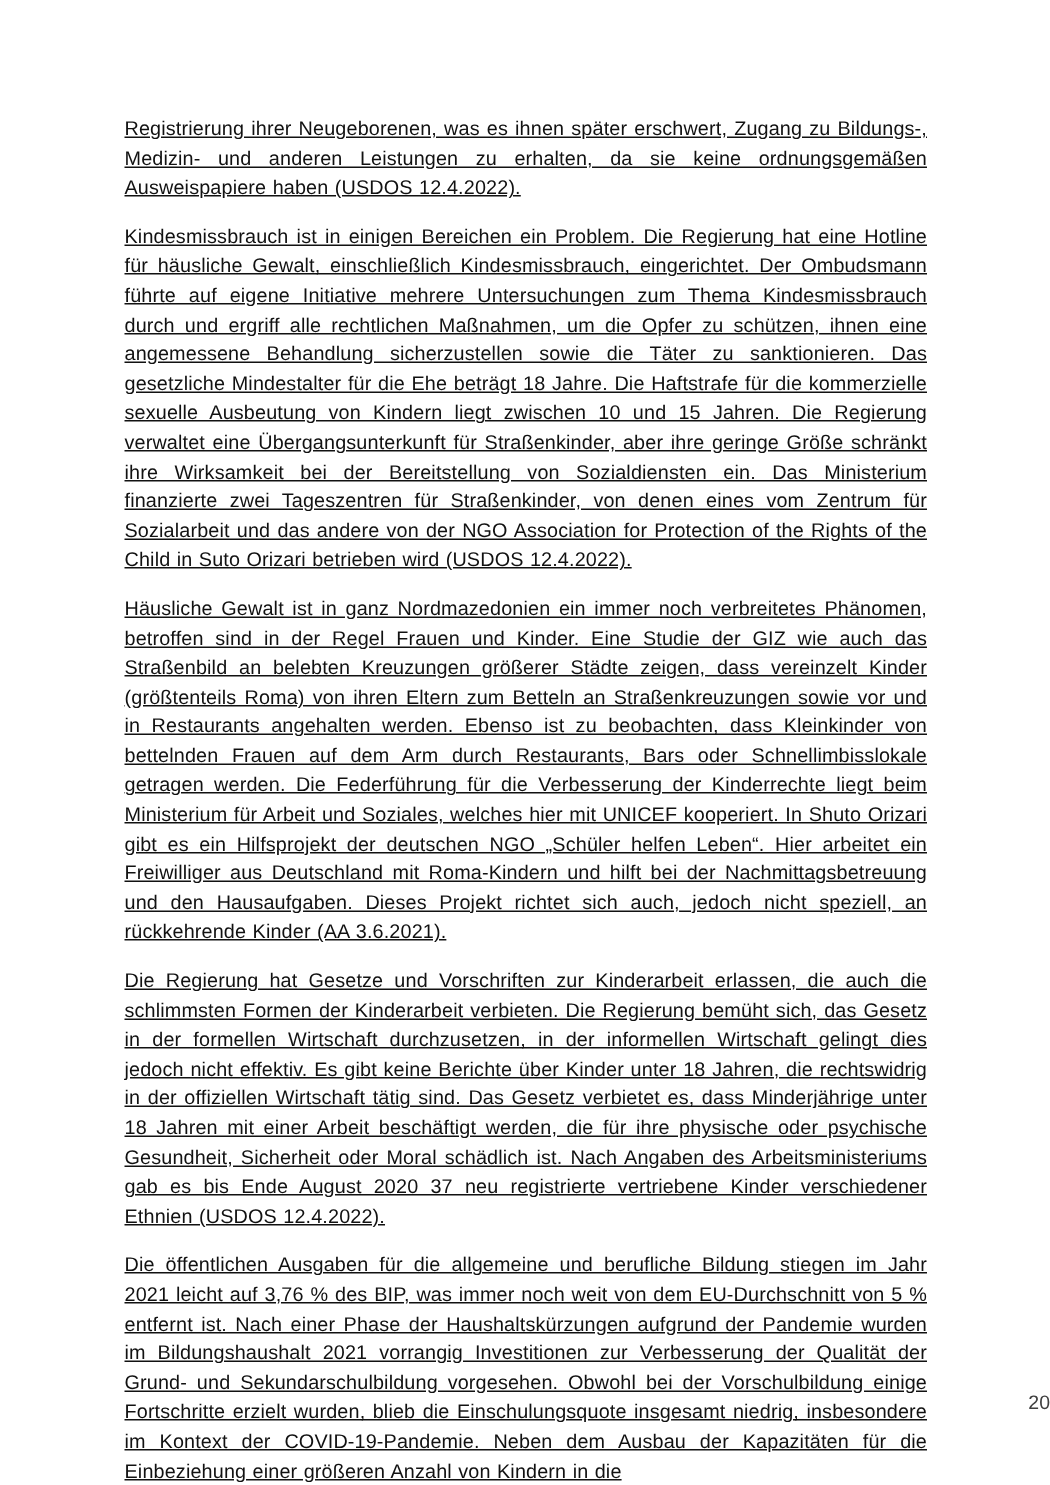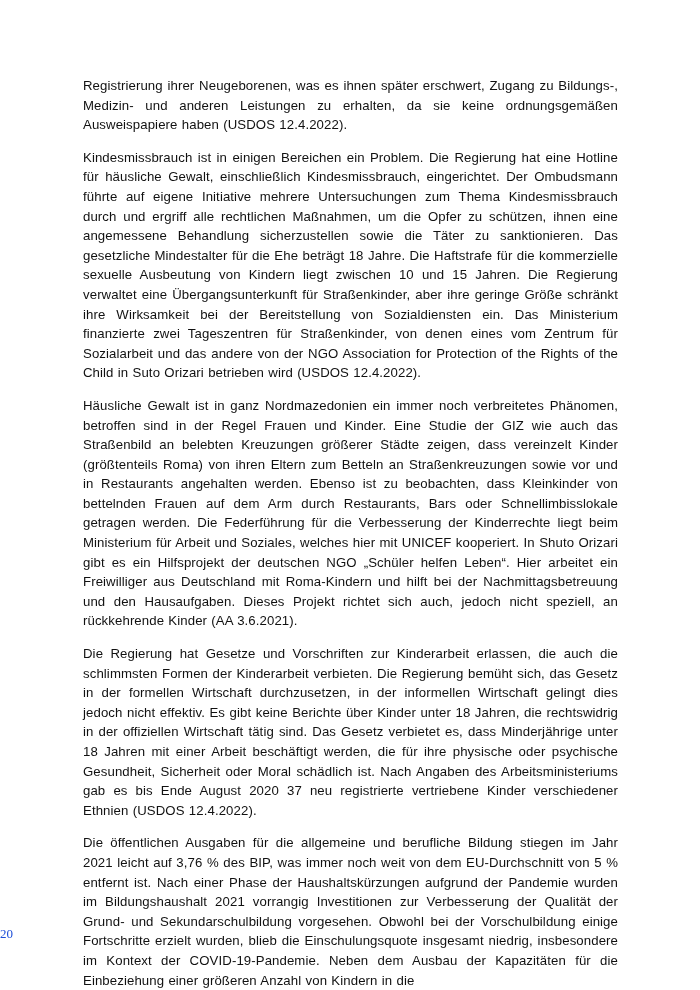--- a/index.html
+++ b/index.html
@@ -22,30 +22,30 @@
     left: 83px;
     width: 535px;
   }
   .content p {
     margin: 0 0 13px 0;
     font-size: 13.2px;
     line-height: 19.6px;
     text-align: justify;
     letter-spacing: 0.1px;
     word-spacing: 0.5px;
+    text-decoration: underline;
   }
   .page-footer {
     position: absolute;
     left: 0;
     right: 0;
     bottom: 48px;
-    text-align: left;
+    text-align: right;
     font-size: 13px;
-    color: #1d4ed8;
-    font-family: Liberation Serif, serif;
+    color: #404040;
   }
 </style>
 </head>
 <body>
 
 <div class="page">
   <div class="content">
     <p>Registrierung ihrer Neugeborenen, was es ihnen später erschwert, Zugang zu Bildungs-, Medizin- und anderen Leistungen zu erhalten, da sie keine ordnungsgemäßen Ausweispapiere haben (USDOS 12.4.2022).</p>
     <p>Kindesmissbrauch ist in einigen Bereichen ein Problem. Die Regierung hat eine Hotline für häusliche Gewalt, einschließlich Kindesmissbrauch, eingerichtet. Der Ombudsmann führte auf eigene Initiative mehrere Untersuchungen zum Thema Kindesmissbrauch durch und ergriff alle rechtlichen Maßnahmen, um die Opfer zu schützen, ihnen eine angemessene Behandlung sicherzustellen sowie die Täter zu sanktionieren. Das gesetzliche Mindestalter für die Ehe beträgt 18 Jahre. Die Haftstrafe für die kommerzielle sexuelle Ausbeutung von Kindern liegt zwischen 10 und 15 Jahren. Die Regierung verwaltet eine Übergangsunterkunft für Straßenkinder, aber ihre geringe Größe schränkt ihre Wirksamkeit bei der Bereitstellung von Sozialdiensten ein. Das Ministerium finanzierte zwei Tageszentren für Straßenkinder, von denen eines vom Zentrum für Sozialarbeit und das andere von der NGO Association for Protection of the Rights of the Child in Suto Orizari betrieben wird (USDOS 12.4.2022).</p>
     <p>Häusliche Gewalt ist in ganz Nordmazedonien ein immer noch verbreitetes Phänomen, betroffen sind in der Regel Frauen und Kinder. Eine Studie der GIZ wie auch das Straßenbild an belebten Kreuzungen größerer Städte zeigen, dass vereinzelt Kinder (größtenteils Roma) von ihren Eltern zum Betteln an Straßenkreuzungen sowie vor und in Restaurants angehalten werden. Ebenso ist zu beobachten, dass Kleinkinder von bettelnden Frauen auf dem Arm durch Restaurants, Bars oder Schnellimbisslokale getragen werden. Die Federführung für die Verbesserung der Kinderrechte liegt beim Ministerium für Arbeit und Soziales, welches hier mit UNICEF kooperiert. In Shuto Orizari gibt es ein Hilfsprojekt der deutschen NGO „Schüler helfen Leben“. Hier arbeitet ein Freiwilliger aus Deutschland mit Roma-Kindern und hilft bei der Nachmittagsbetreuung und den Hausaufgaben. Dieses Projekt richtet sich auch, jedoch nicht speziell, an rückkehrende Kinder (AA 3.6.2021).</p>

